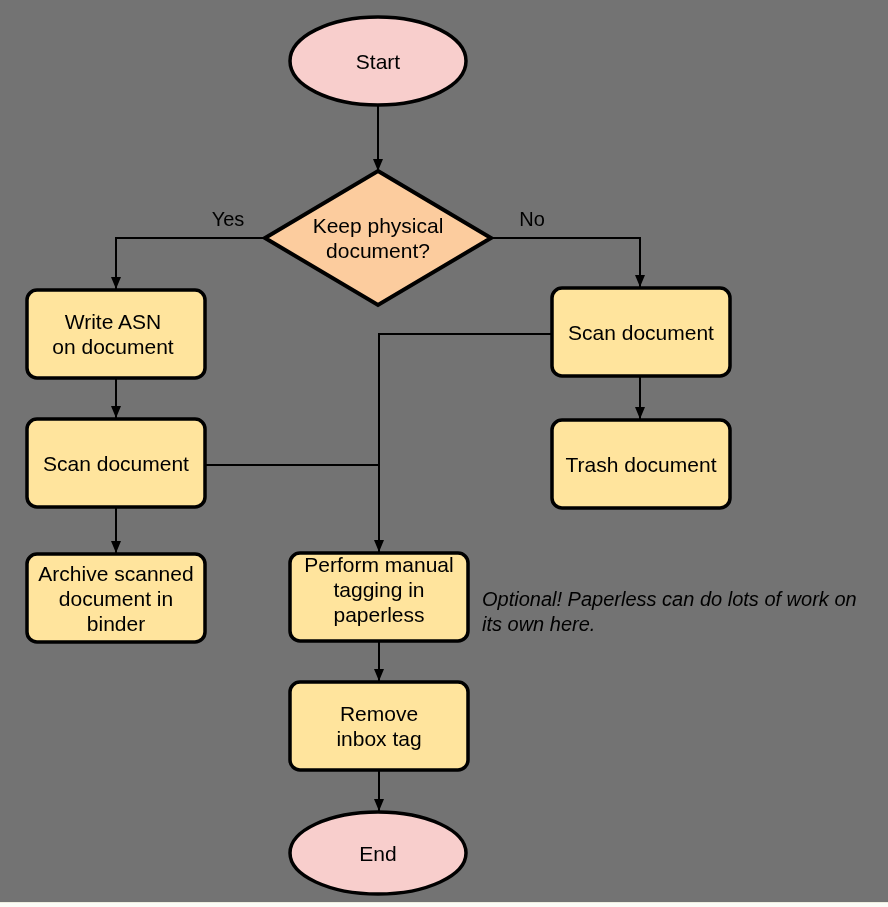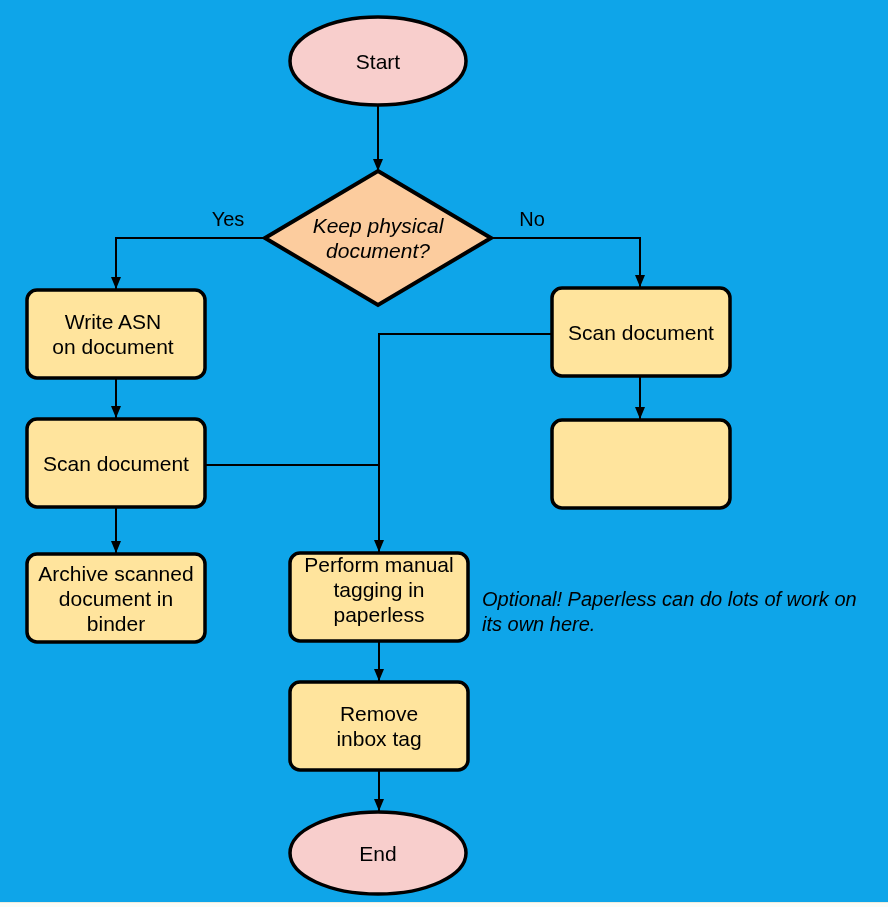--- a/index.html
+++ b/index.html
@@ -1,20 +1,20 @@
 <!DOCTYPE html>
 <html><head>
 <meta charset="utf-8">
 <style>
   html, body { margin: 0; padding: 0; background: #ffffff; }
   .canvas {
     position: relative;
     width: 888px;
     height: 907px;
-    background: #0ea5e9;
+    background: #737373;
     font-family: "Liberation Sans", sans-serif;
     overflow: hidden;
   }
   .canvas svg { position: absolute; left: 0; top: 0; }
   .lbl {
     position: absolute;
     display: flex;
     align-items: center;
     justify-content: center;
     text-align: center;
@@ -90,38 +90,39 @@
 
     <rect x="290" y="553" width="178" height="88" rx="10" stroke="#000000" stroke-width="3.5" fill="#ffe49d"></rect>
 
     <rect x="290" y="682" width="178" height="88" rx="10" stroke="#000000" stroke-width="3.5" fill="#ffe49d"></rect>
 
     <ellipse cx="378" cy="853" rx="88" ry="41" stroke="#000000" stroke-width="3.5" fill="#f8cecc"></ellipse>
   </svg>
 
   <div class="lbl" style="left:290px; top:17px; width:176px; height:88px;">Start</div>
 
-  <div class="lbl" style="left:288px; top:196px; width:180px; height:84px;font-style:italic;">Keep physical
+  <div class="lbl" style="left:288px; top:196px; width:180px; height:84px;">Keep physical
 document?</div>
 
   <div class="edge-lbl" style="left:200px; top:207px; width:56px; height:24px;">Yes</div>
 
   <div class="edge-lbl" style="left:506px; top:207px; width:52px; height:24px;">No</div>
 
   <div class="lbl" style="left:24px; top:290px; width:178px; height:88px;">Write ASN
 on document</div>
 
   <div class="lbl" style="left:27px; top:419px; width:178px; height:88px;">Scan document</div>
 
   <div class="lbl" style="left:27px; top:554px; width:178px; height:88px;">Archive scanned
 document in
 binder</div>
 
   <div class="lbl" style="left:552px; top:288px; width:178px; height:88px;">Scan document</div>
 
+  <div class="lbl" style="left:552px; top:420px; width:178px; height:88px;">Trash document</div>
 
   <div class="lbl" style="left:290px; top:553px; width:178px; height:72px;">Perform manual
 tagging in
 paperless</div>
 
   <div class="lbl" style="left:290px; top:682px; width:178px; height:88px;">Remove
 inbox tag</div>
 
   <div class="lbl" style="left:290px; top:812px; width:176px; height:82px;">End</div>
 

